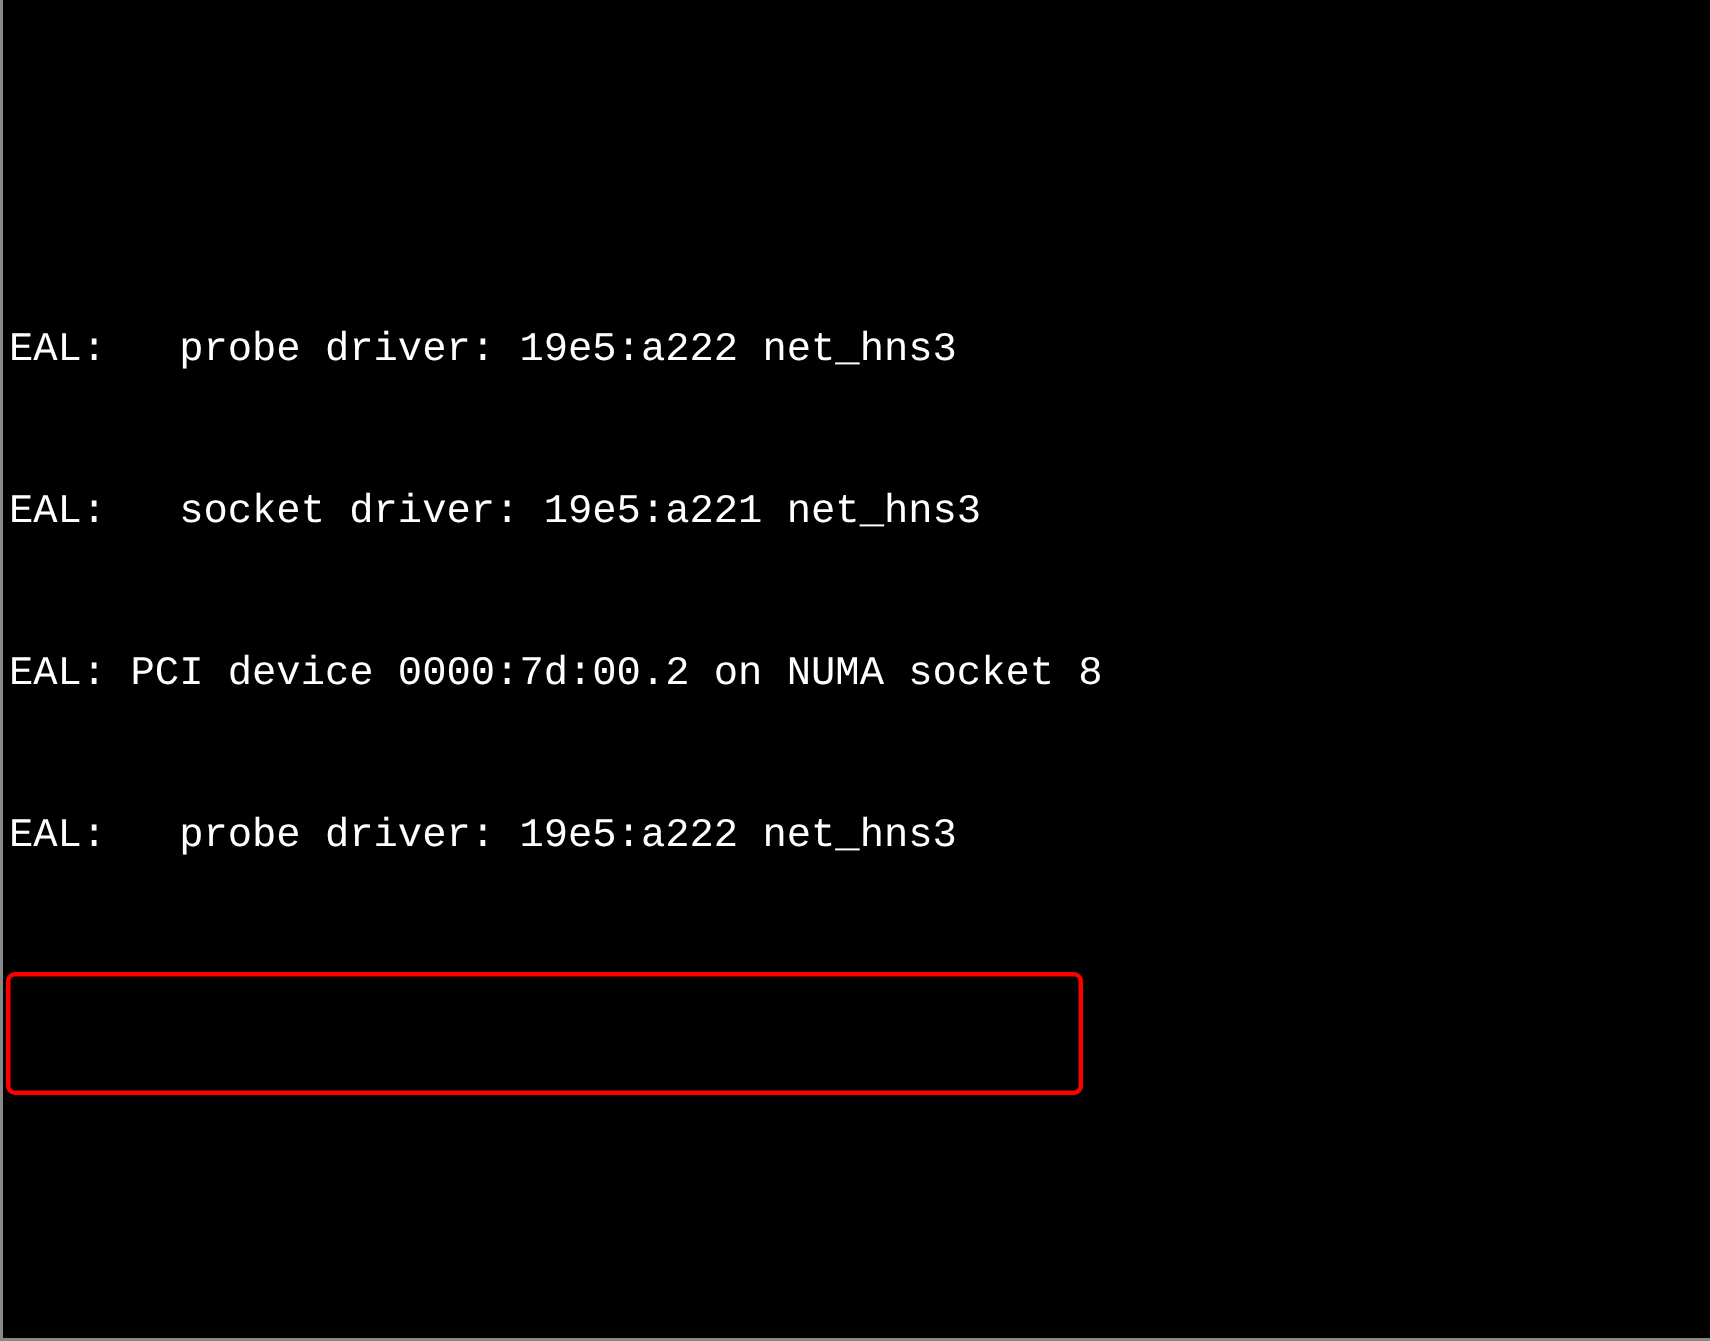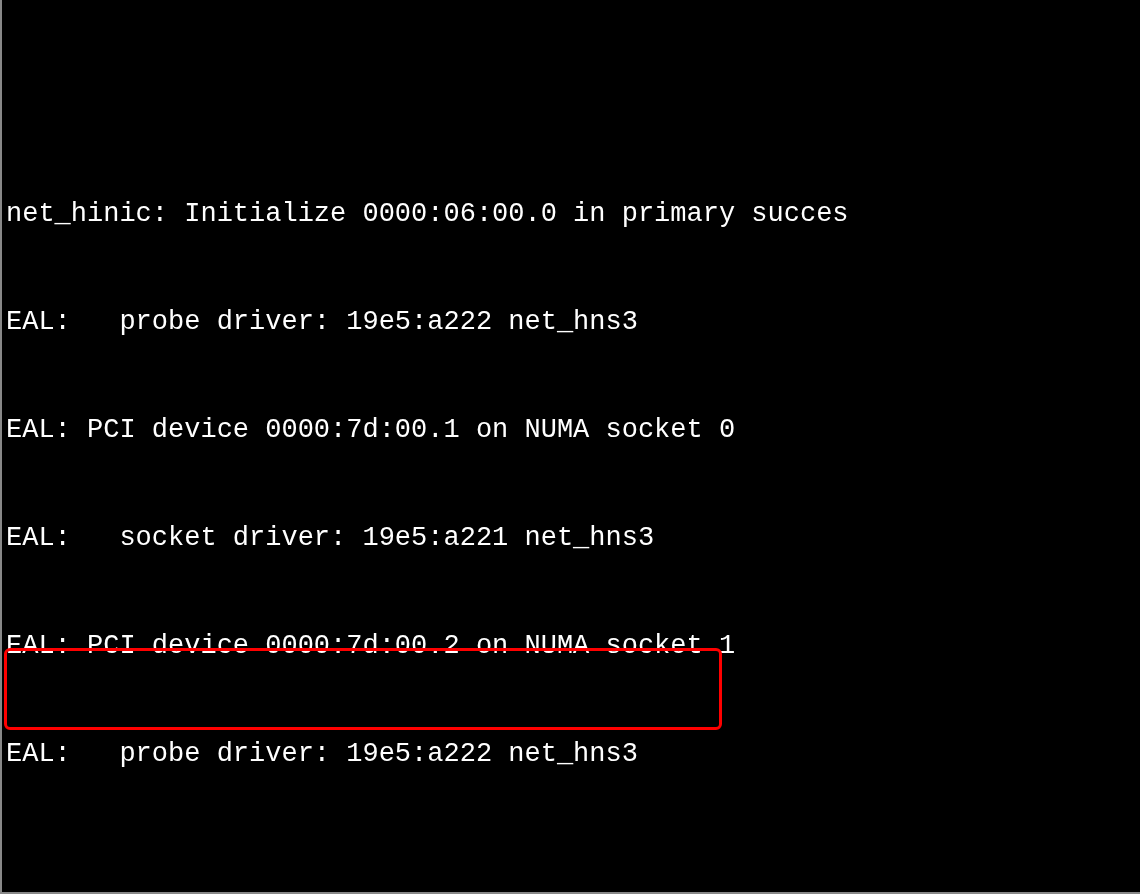--- a/index.html
+++ b/index.html
@@ -36,25 +36,23 @@
       border-radius: 6px;
       pointer-events: none;
     }
   </style>
 </head>
 <body>
 
 
 
 <div class="terminal">
-  <div class="line" style="margin-top:-20px">net_hinic: Initialize 0000:06:00.0 in primary succes</div>
   <div class="line">EAL:   probe driver: 19e5:a222 net_hns3</div>
-  <div class="line">EAL: PCI device 0000:7d:00.1 on NUMA socket 0</div>
   <div class="line">EAL:   socket driver: 19e5:a221 net_hns3</div>
-  <div class="line">EAL: PCI device 0000:7d:00.2 on NUMA socket 1</div>
+  <div class="line">EAL: PCI device 0000:7d:00.2 on NUMA socket 8</div>
   <div class="line">EAL:   probe driver: 19e5:a222 net_hns3</div>
   
   
   
   
   
   
   
   
   

